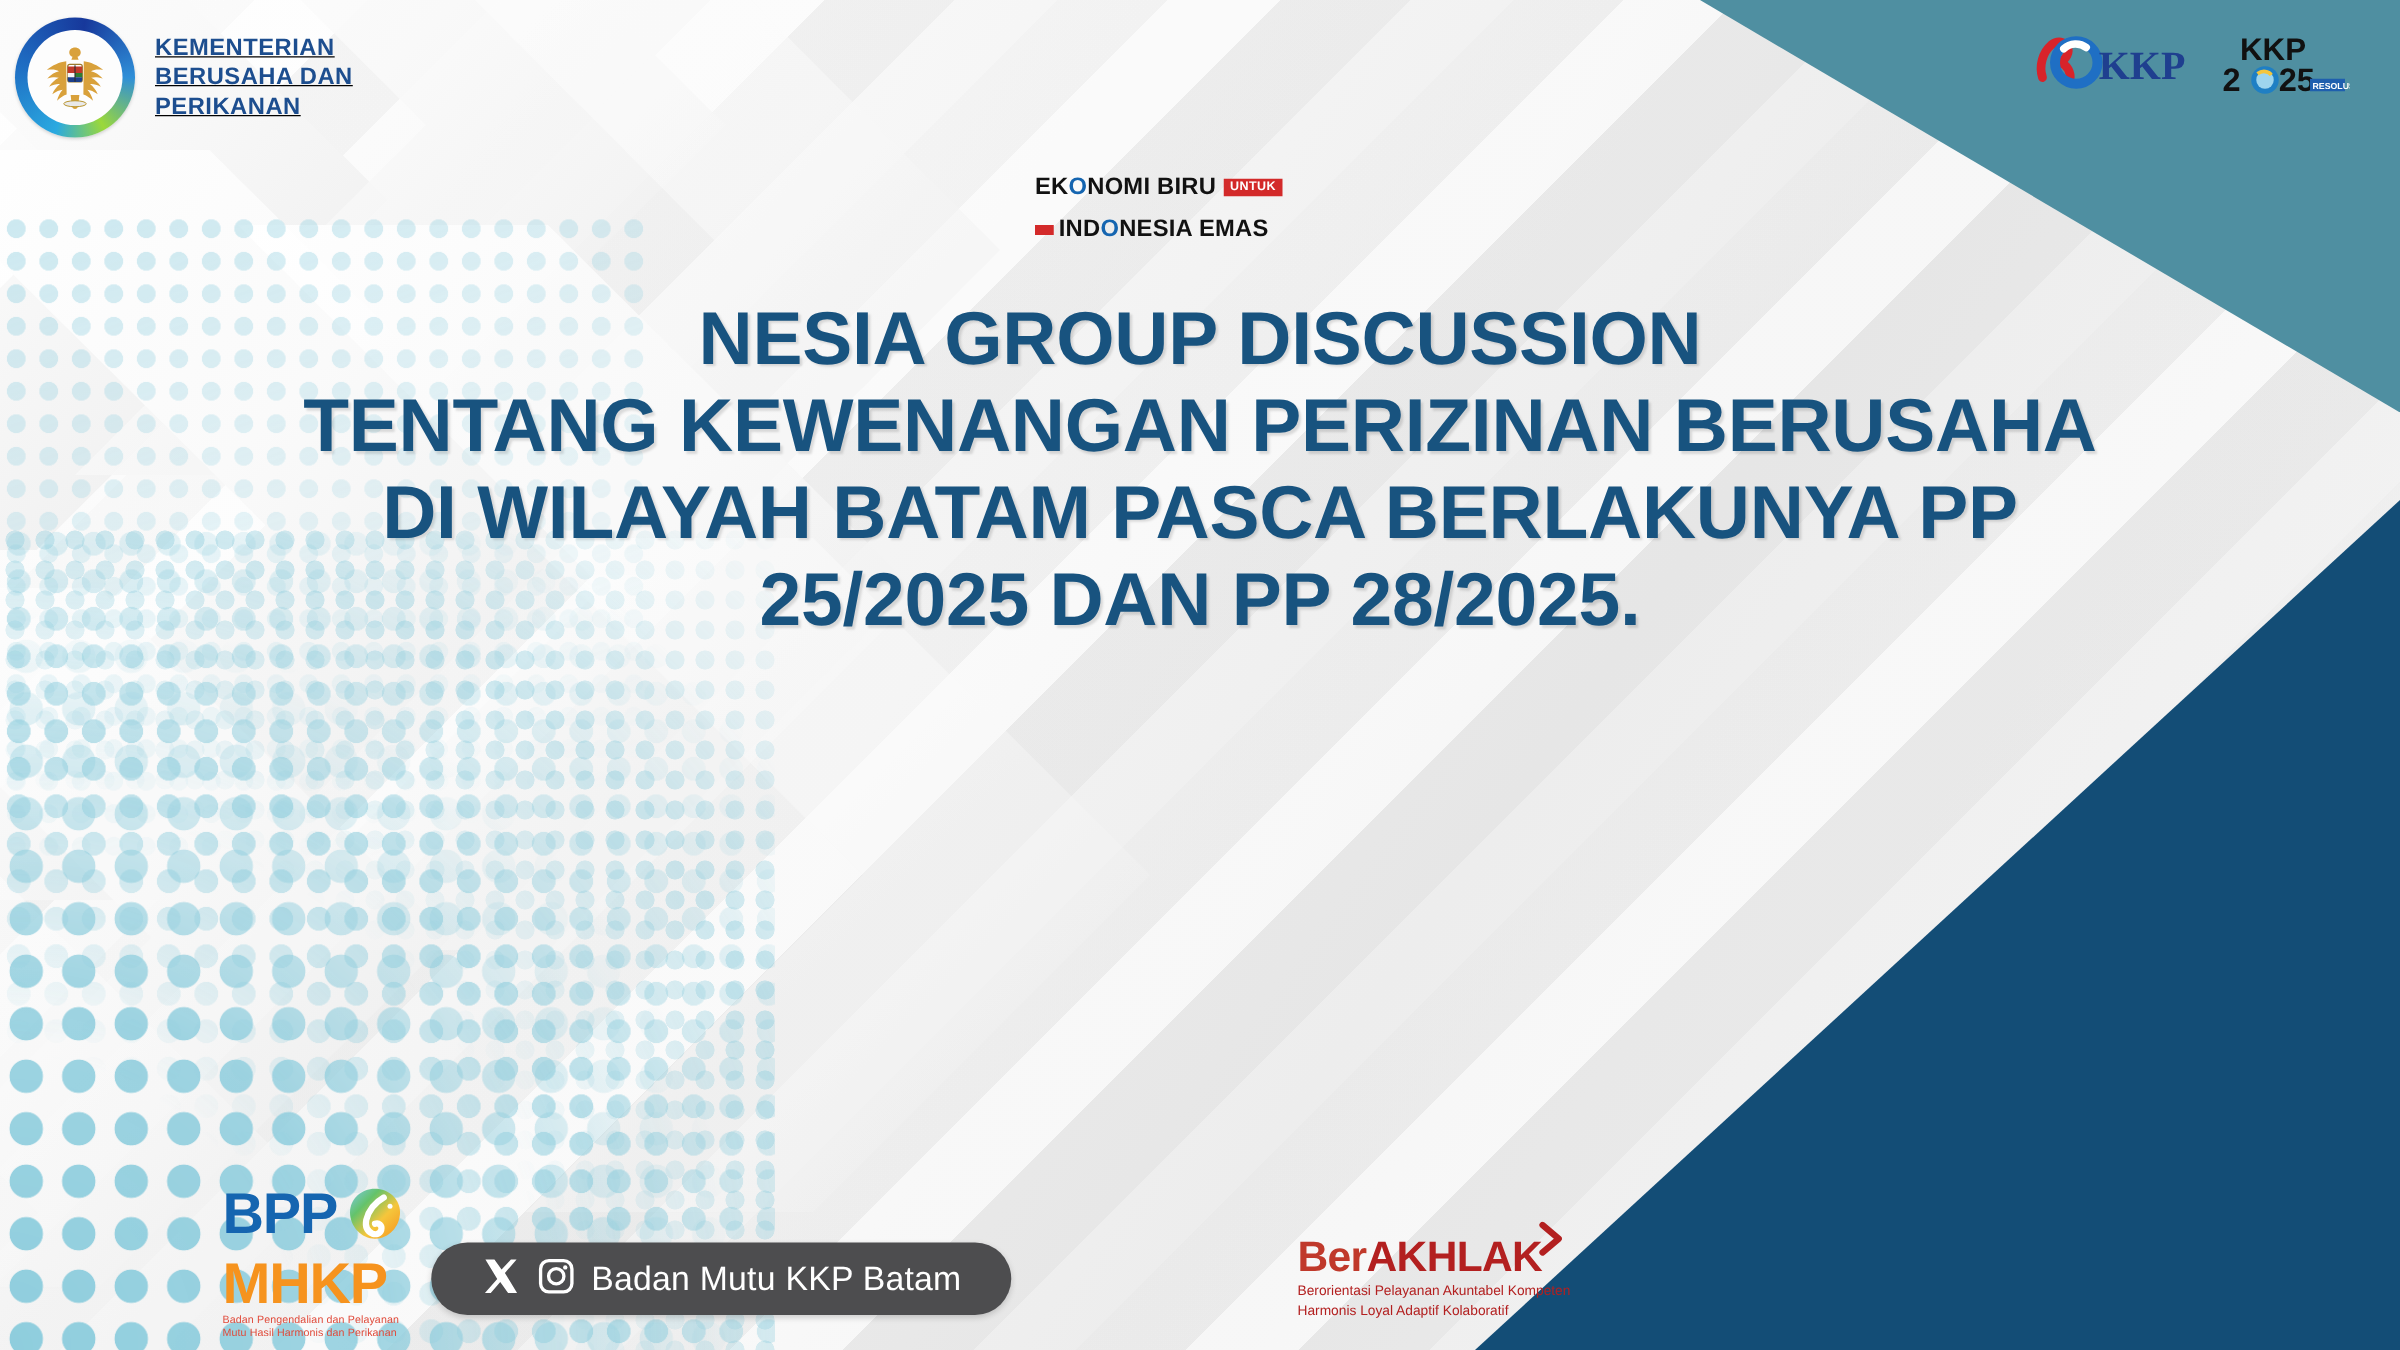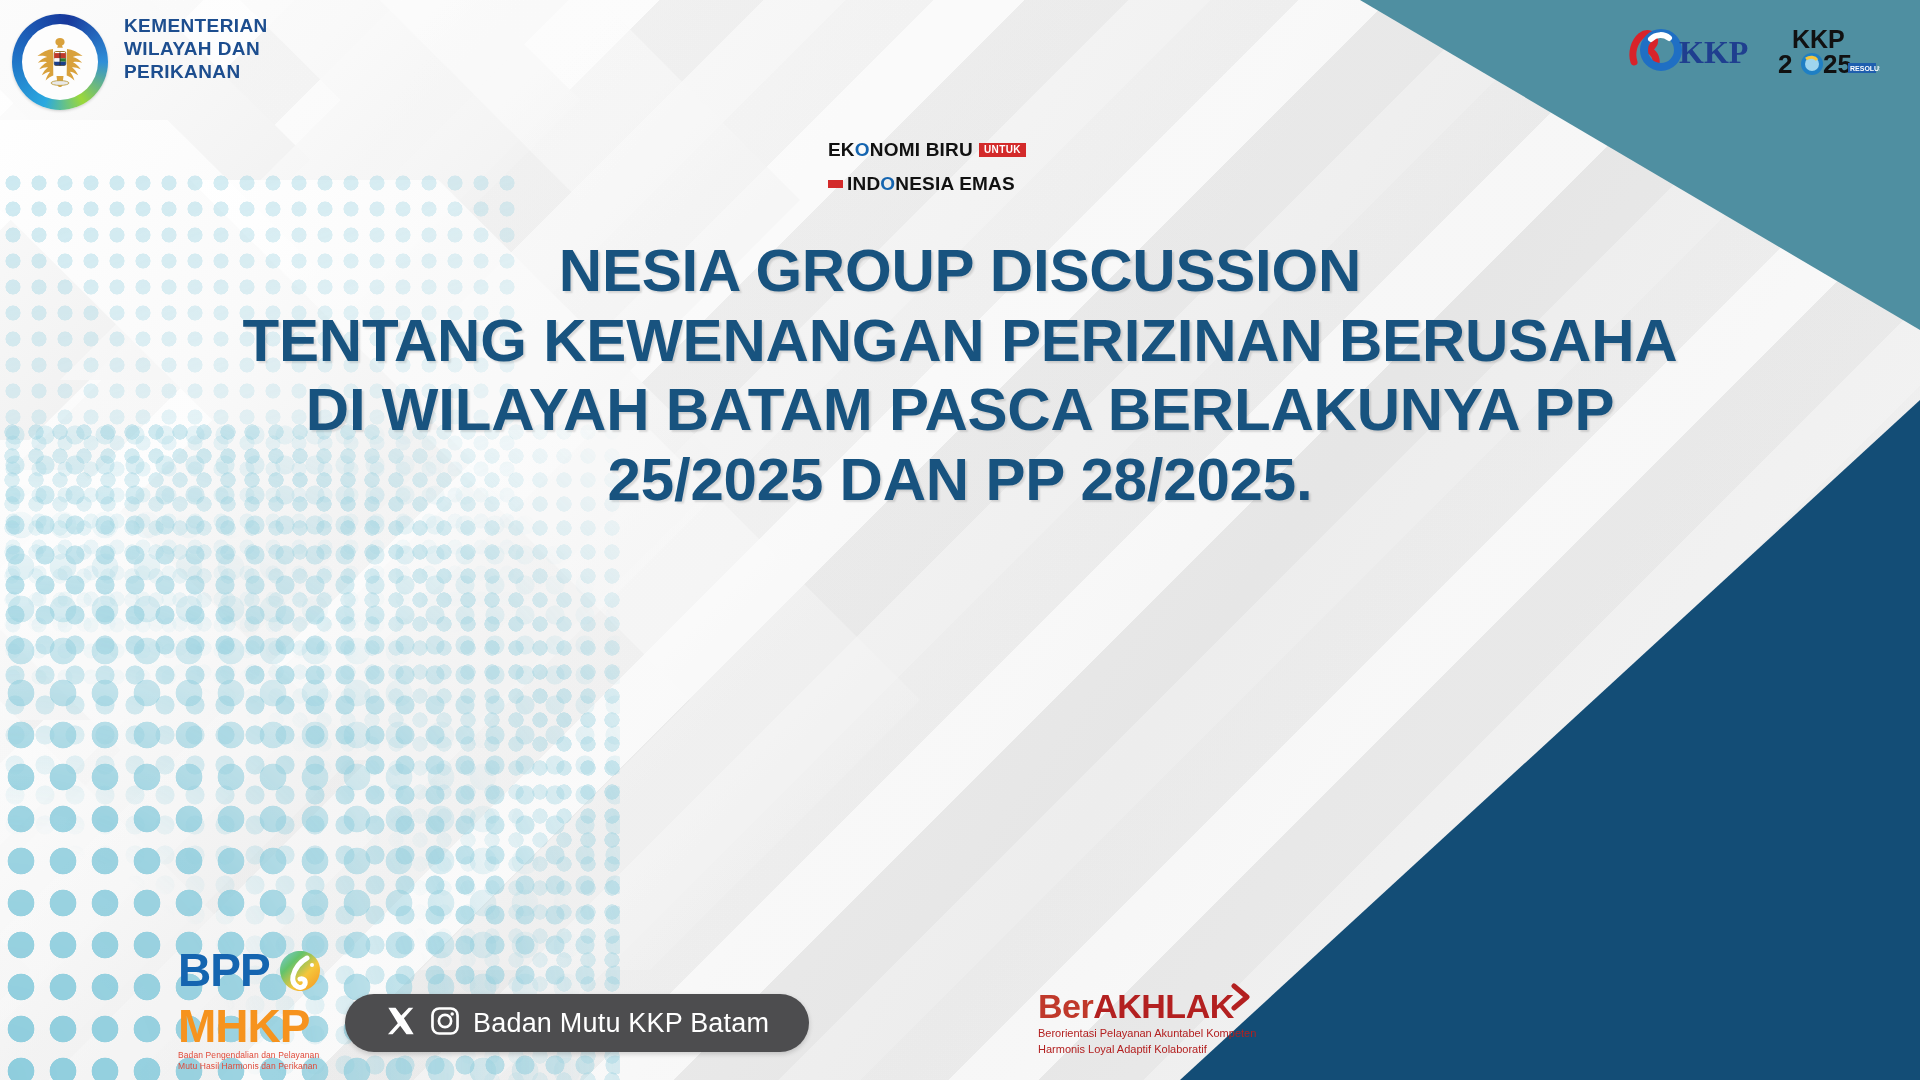--- a/index.html
+++ b/index.html
@@ -90,22 +90,23 @@
   .navy{
     position:absolute; right:0; bottom:0;
     width:740px; height:680px;
     background:#134d76;
     clip-path:polygon(100% 0, 100% 100%, 0 100%);
   }
 
   
   .ministry{
     position:absolute; left:12px; top:14px;
-    display:flex; gap:16px;
+    display:flex; align-items:center; gap:16px;
     z-index:30;
+    text-decoration:underline;
   }
   .garuda-ring{
     position:relative; width:96px; height:96px; border-radius:50%;
     background:conic-gradient(from 200deg,#2aa9e0 0deg,#1f6fc4 80deg,#17389b 170deg,#2f8fd8 250deg,#9bd83a 310deg,#2aa9e0 360deg);
     display:flex; align-items:center; justify-content:center;
     box-shadow:0 1px 3px rgba(0,0,0,.18);
   }
   .garuda-ring::after{
     content:""; position:absolute; width:76px; height:76px; border-radius:50%;
     background:#fdfdfd;
@@ -176,21 +177,21 @@
     display:flex; align-items:center; gap:12px;
     padding:0 40px;
     box-shadow:0 2px 5px rgba(0,0,0,.18);
   }
   .social .txt{ color:#fff; font-size:27px; letter-spacing:.2px; }
 
   
   .berakhlak{
     position:absolute; left:1038px; bottom:22px; z-index:30;
   }
-  .ber-word{ display:flex; align-items:center; }
+  .ber-word{ display:flex; align-items:flex-start; }
   .ber-ber{ color:#c0392b; font-weight:bold; font-size:34px; line-height:1; letter-spacing:-.5px;}
   .ber-akhlak{ color:#b32020; font-weight:bold; font-size:34px; line-height:1; letter-spacing:-.5px;}
   .ber-sub{ font-size:11px; line-height:1.45; margin-top:3px; color:#b32020;}
 </style>
 </head>
 <body>
 
 <div id="slide">
 
   <div class="bg-base"></div>
@@ -230,21 +231,21 @@
           <path d="M31 26.3h5.8v3.4H31z" fill="#2e7d32"></path>
           <path d="M25.2 26.3H31v3.4h-5.8z" fill="#f7f7f7"></path>
           <path d="M25.2 29.7h11.6v2.2a1.6 1.6 0 0 1-1.6 1.6h-8.4a1.6 1.6 0 0 1-1.6-1.6z" fill="#1b3f8b"></path>
           <path d="M30.2 20.2h1.6v13.2h-1.6z" fill="#2c2c2c" opacity=".55"></path>
           <ellipse cx="31" cy="51" rx="9" ry="2.4" fill="#e9e9e9" stroke="#b9952f" stroke-width=".8"></ellipse>
         </svg>
       </div>
     </div>
     <div class="ministry-name">
       <div>KEMENTERIAN</div>
-      <div>WILAYAH DAN</div>
+      <div>BERUSAHA DAN</div>
       <div>PERIKANAN</div>
     </div>
   </div>
 
   <div class="kkp-logos">
     <div class="logo26">
       <svg width="130" height="56" viewBox="0 0 130 56" aria-hidden="true">
         <path d="M10 40c-3-9 0-20 7-26 5-4 11-3 13 2 2 4-1 9-6 12" fill="none" stroke="#d8232a" stroke-width="7" stroke-linecap="round"></path>
         <path d="M24 28c6 2 9 8 8 14" fill="none" stroke="#d8232a" stroke-width="7" stroke-linecap="round"></path>
         <circle cx="37" cy="28" r="17" fill="none" stroke="#1f6fc4" stroke-width="8"></circle>

